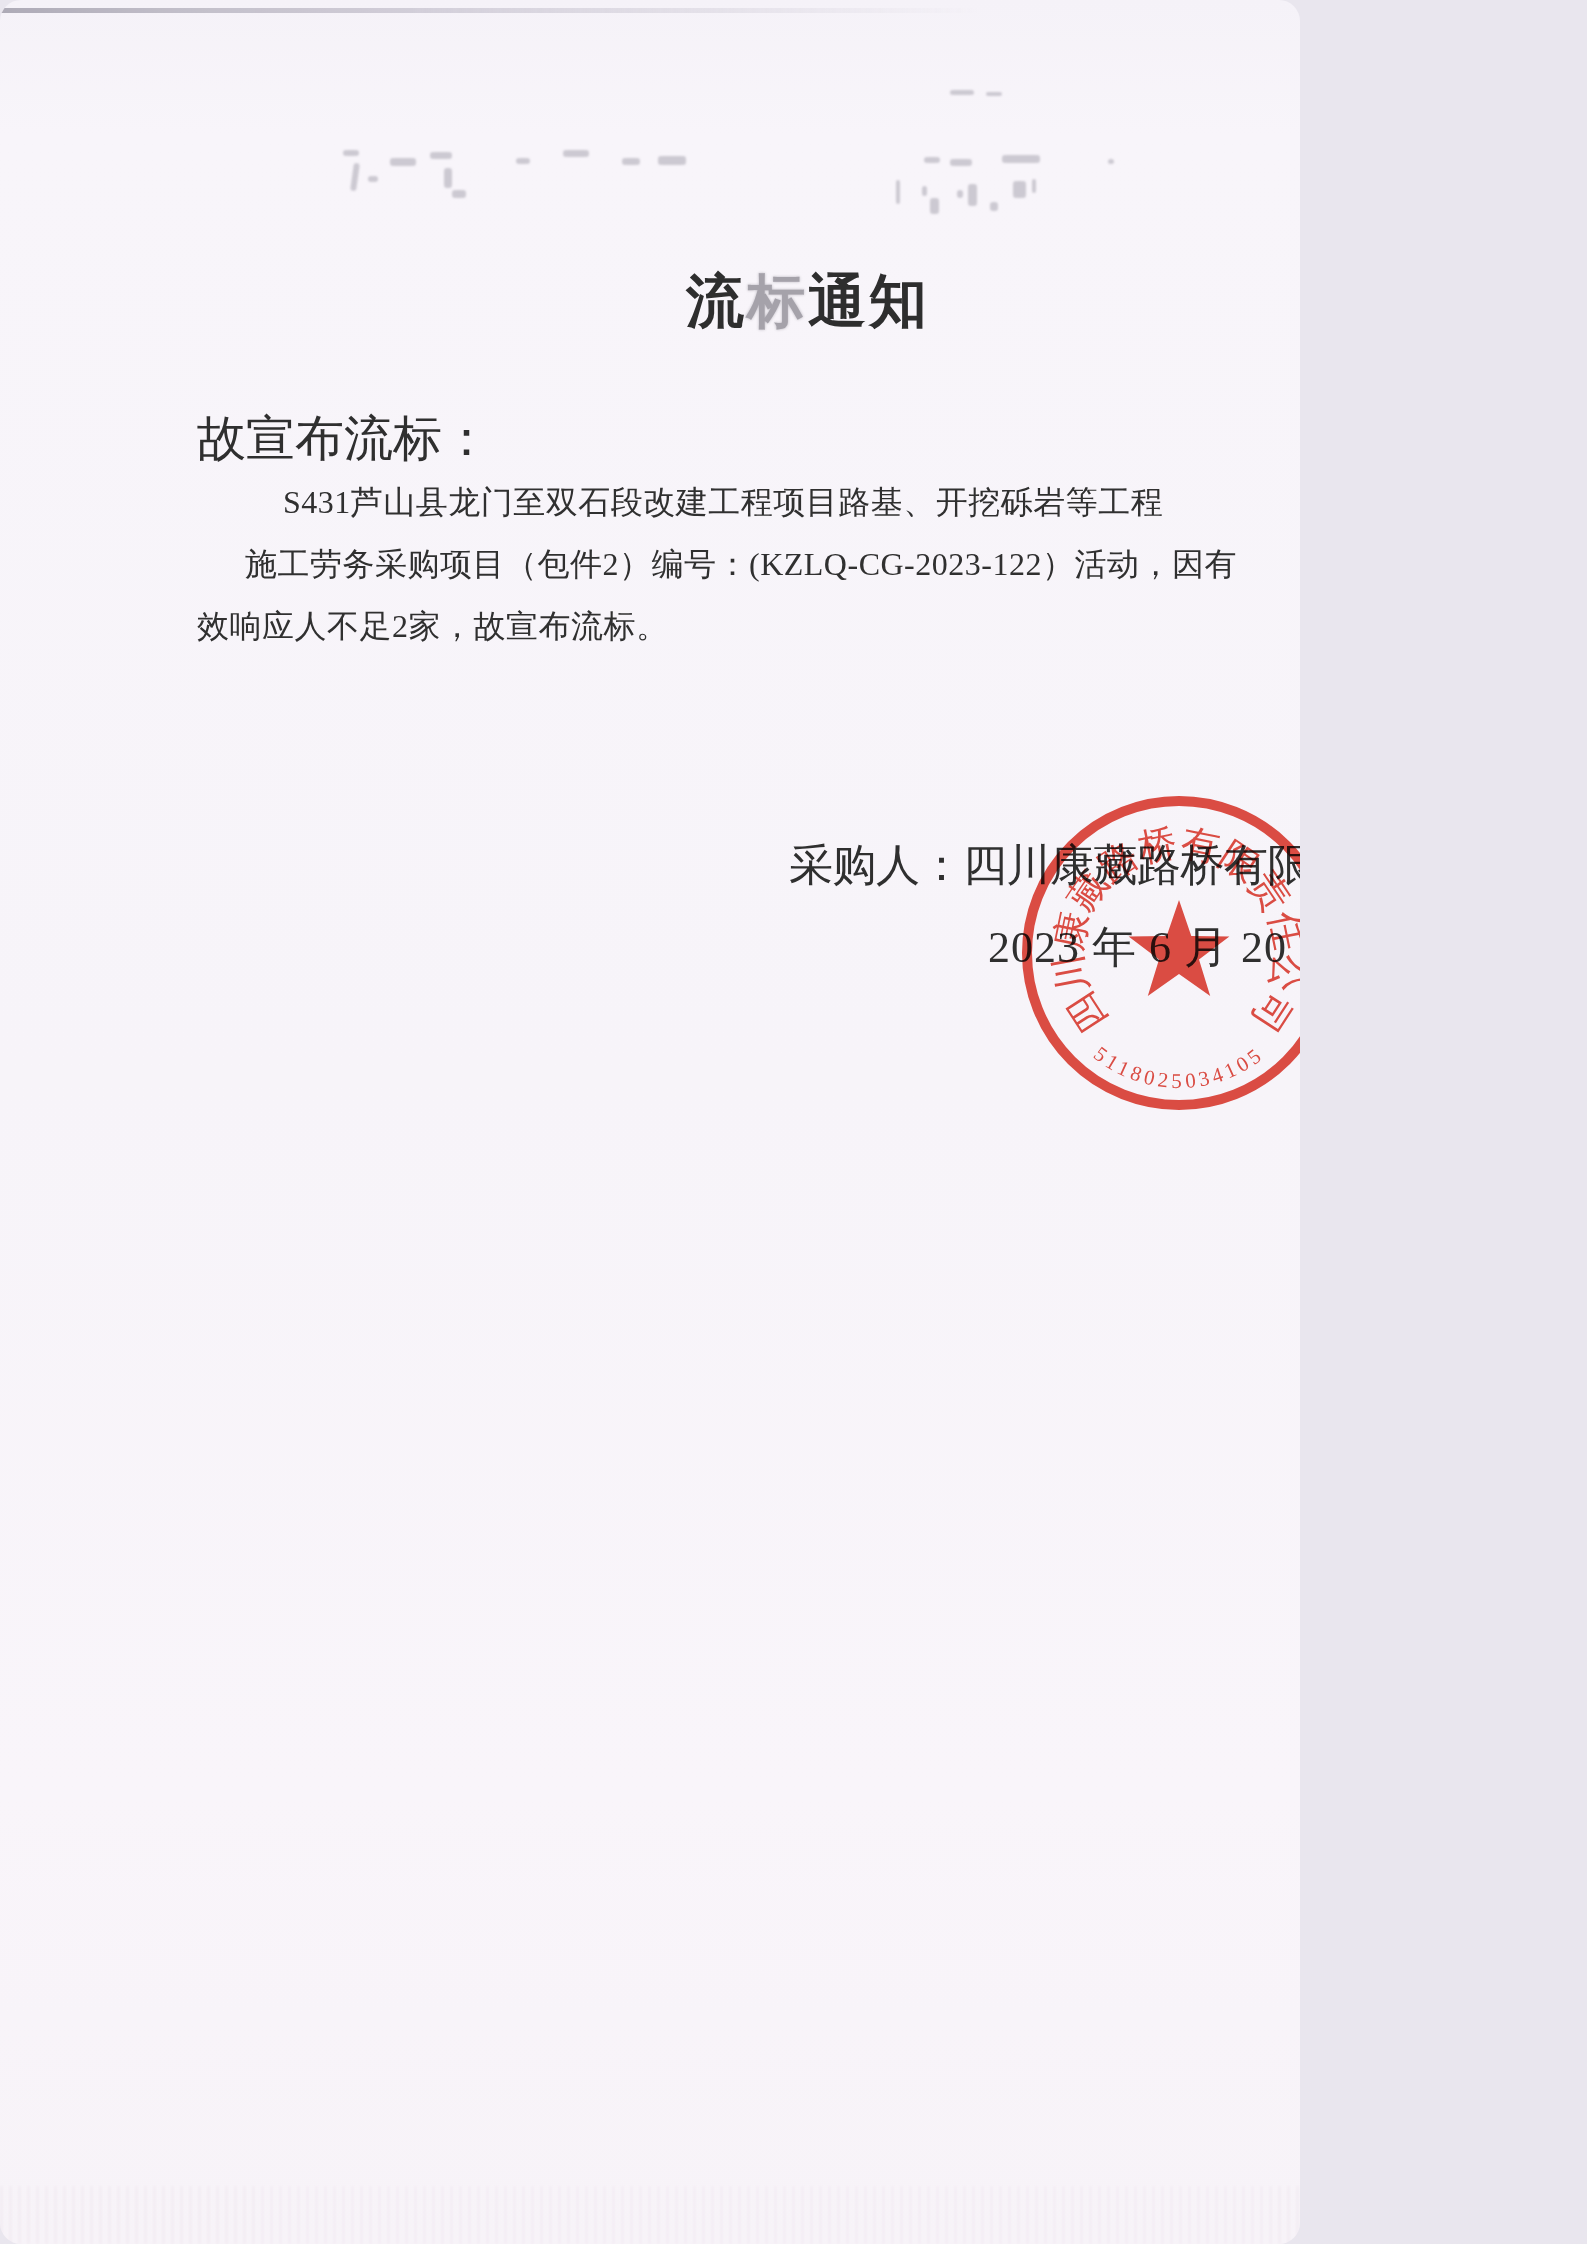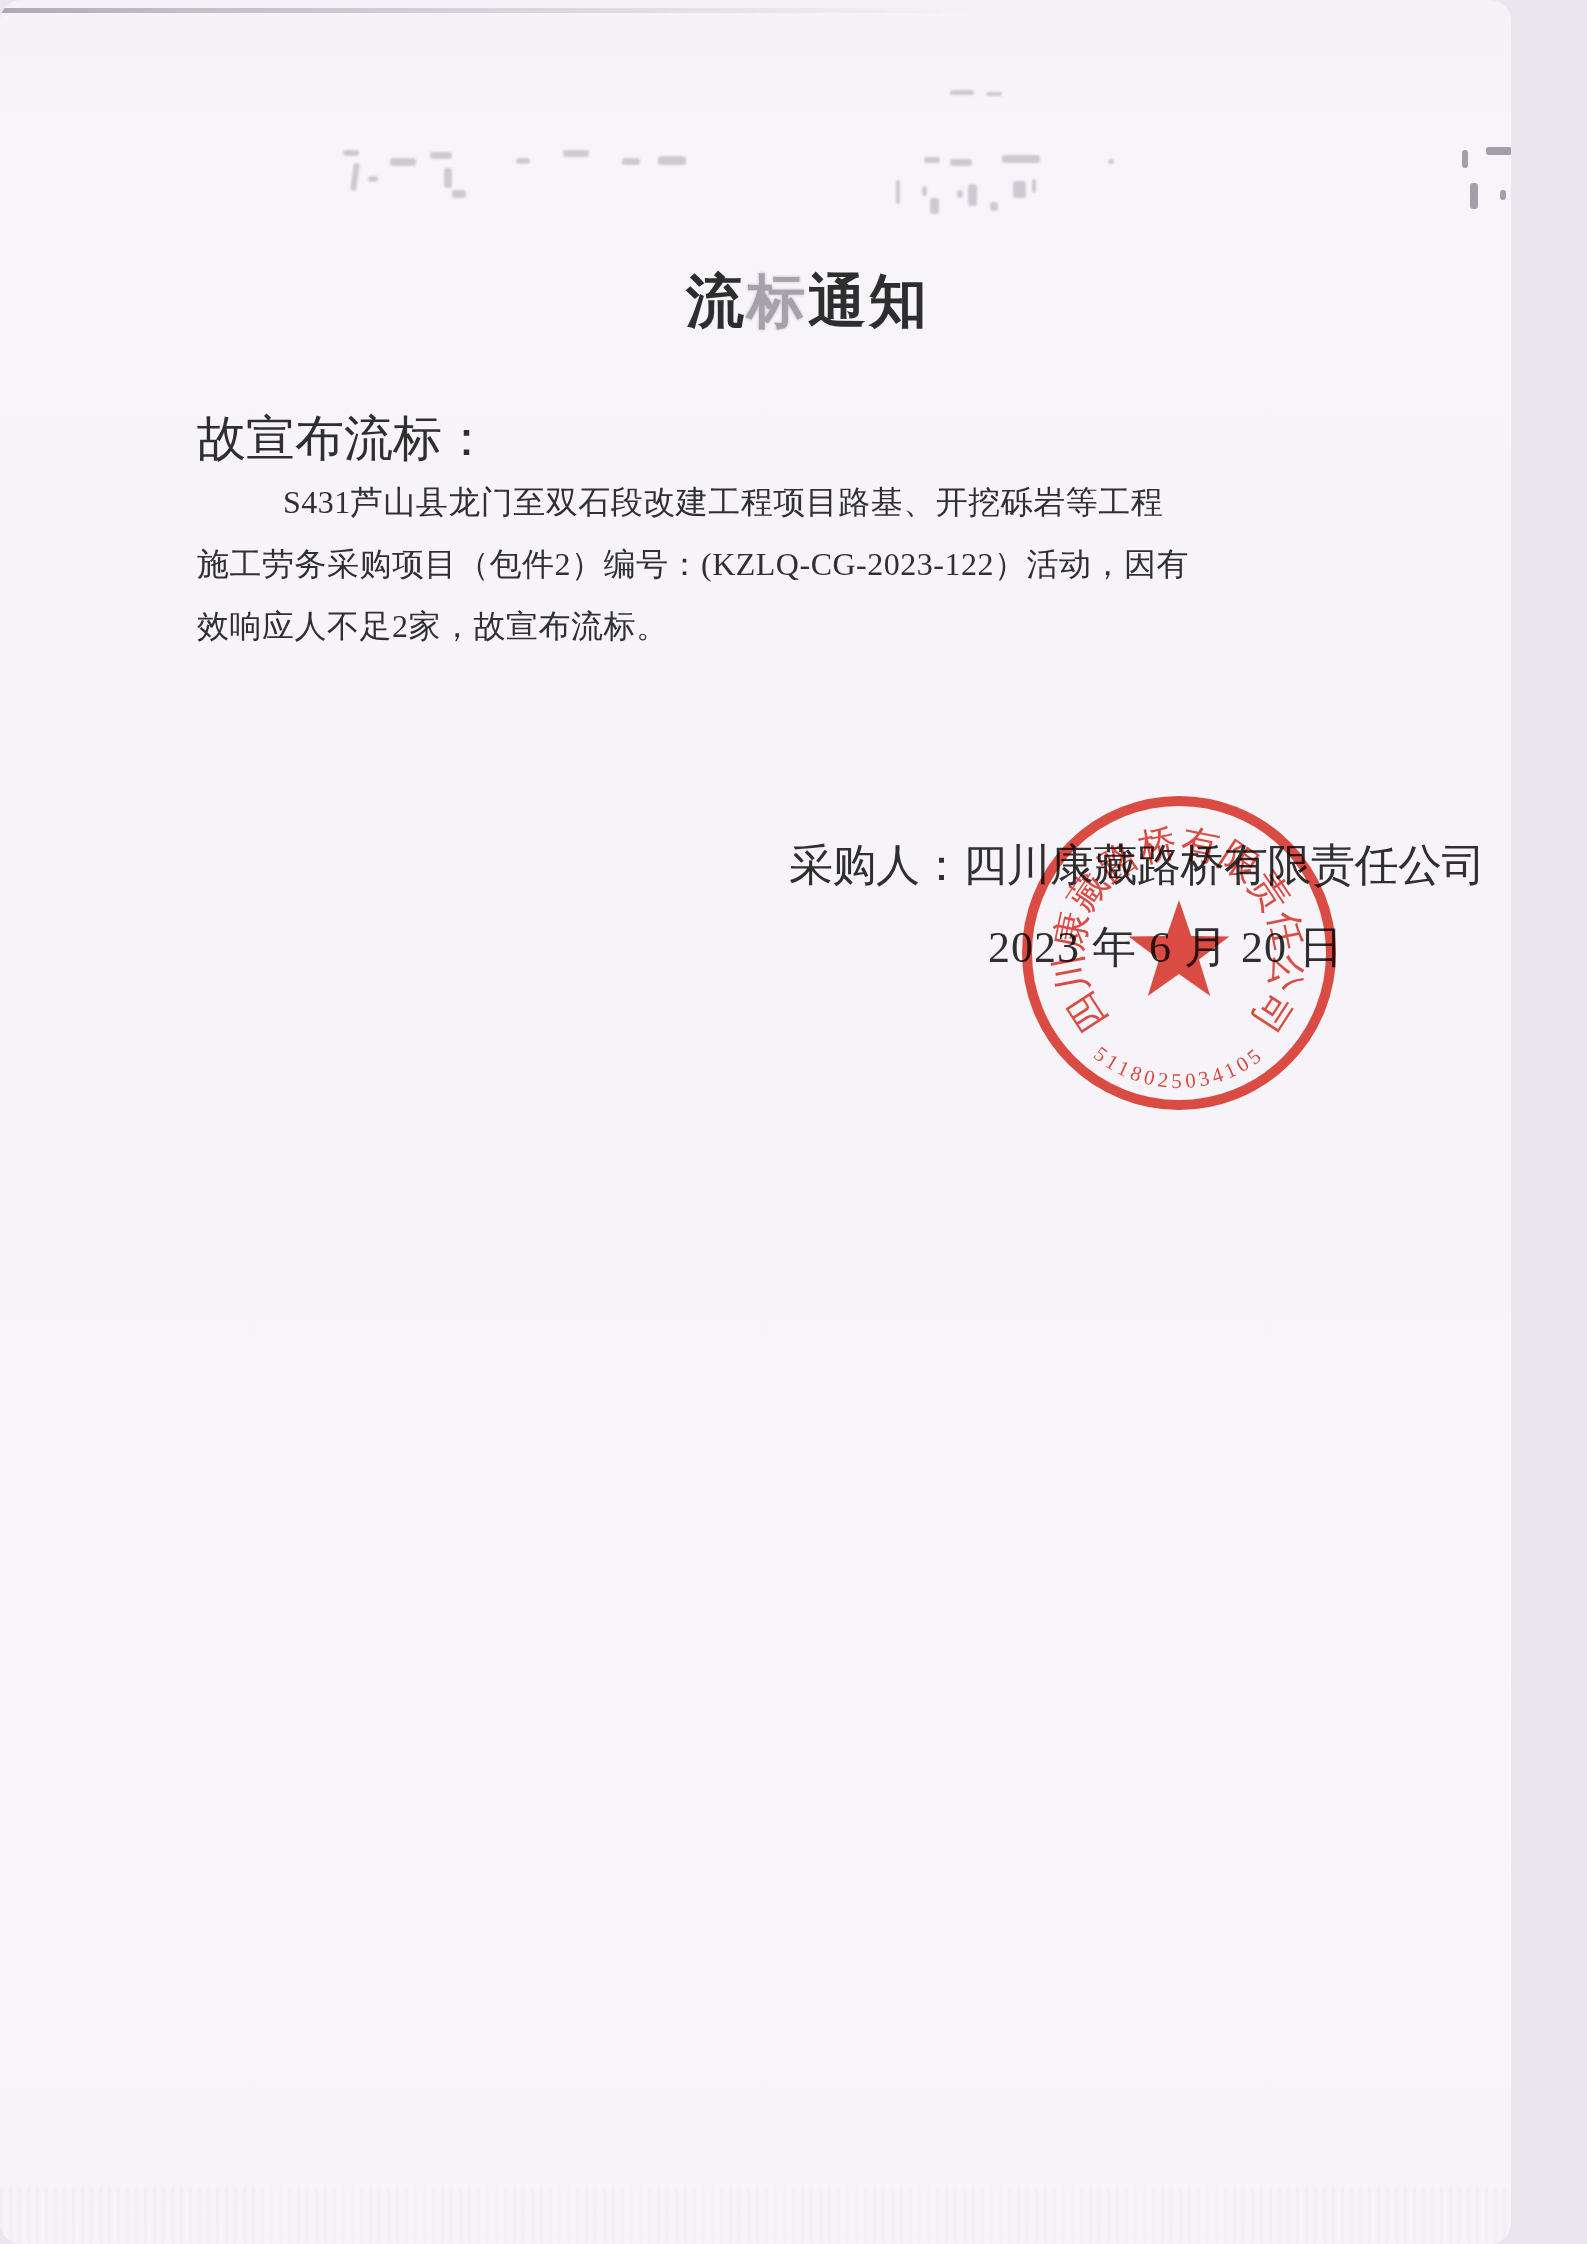--- a/index.html
+++ b/index.html
@@ -2,21 +2,21 @@
 <html lang="zh"><head>
 <meta charset="utf-8">
 <style>
   html,body{margin:0;padding:0;}
   body{
     width:1587px;height:2244px;
     font-family:"Liberation Serif","DejaVu Serif",serif;
     background:#e9e6ee;
   }
   .page{
-    position:relative;width:1511px;height:2244px;overflow:hidden;
+    position:relative;width:1300px;height:2244px;overflow:hidden;
     background:linear-gradient(180deg,#f5f2f8 0%,#f8f5fa 6%,#f7f4f9 48%,#f9f5fa 80%,#f7f3f8 100%);
     color:#323232;
     border-radius:21px;
   }
   
   .scan-edge{
     position:absolute;left:0;top:8px;width:980px;height:5px;
     background:linear-gradient(90deg,#9c98a6 0%,#b5b1bd 18%,#c9c5d1 42%,rgba(205,201,212,0) 100%);
     opacity:.8;filter:blur(.6px);
   }
@@ -31,21 +31,21 @@
   .title .faded{color:#a5a2aa;text-shadow:0 0 3px #b5b2ba;}
   .salutation{
     position:absolute;left:197px;top:408px;
     font-size:49px;line-height:1.25;white-space:nowrap;color:#2f2f2f;
   }
   .body-line{
     position:absolute;left:197px;font-size:32px;line-height:1;
     white-space:nowrap;color:#303030;letter-spacing:.5px;
   }
   .body-line.l1{top:486px;padding-left:86px;}
-  .body-line.l2{top:548px;}
+  .body-line.l2{top:548px;margin-left:48px;}
   .body-line.l3{top:610px;}
   .signature{
     position:absolute;left:789px;top:836px;
     font-size:44px;white-space:nowrap;color:#2f2f2f;letter-spacing:-.5px;
   }
   .dateline{
     position:absolute;left:988px;top:918px;
     font-size:44px;white-space:nowrap;color:#2f2f2f;letter-spacing:1px;
   }
   .seal{

